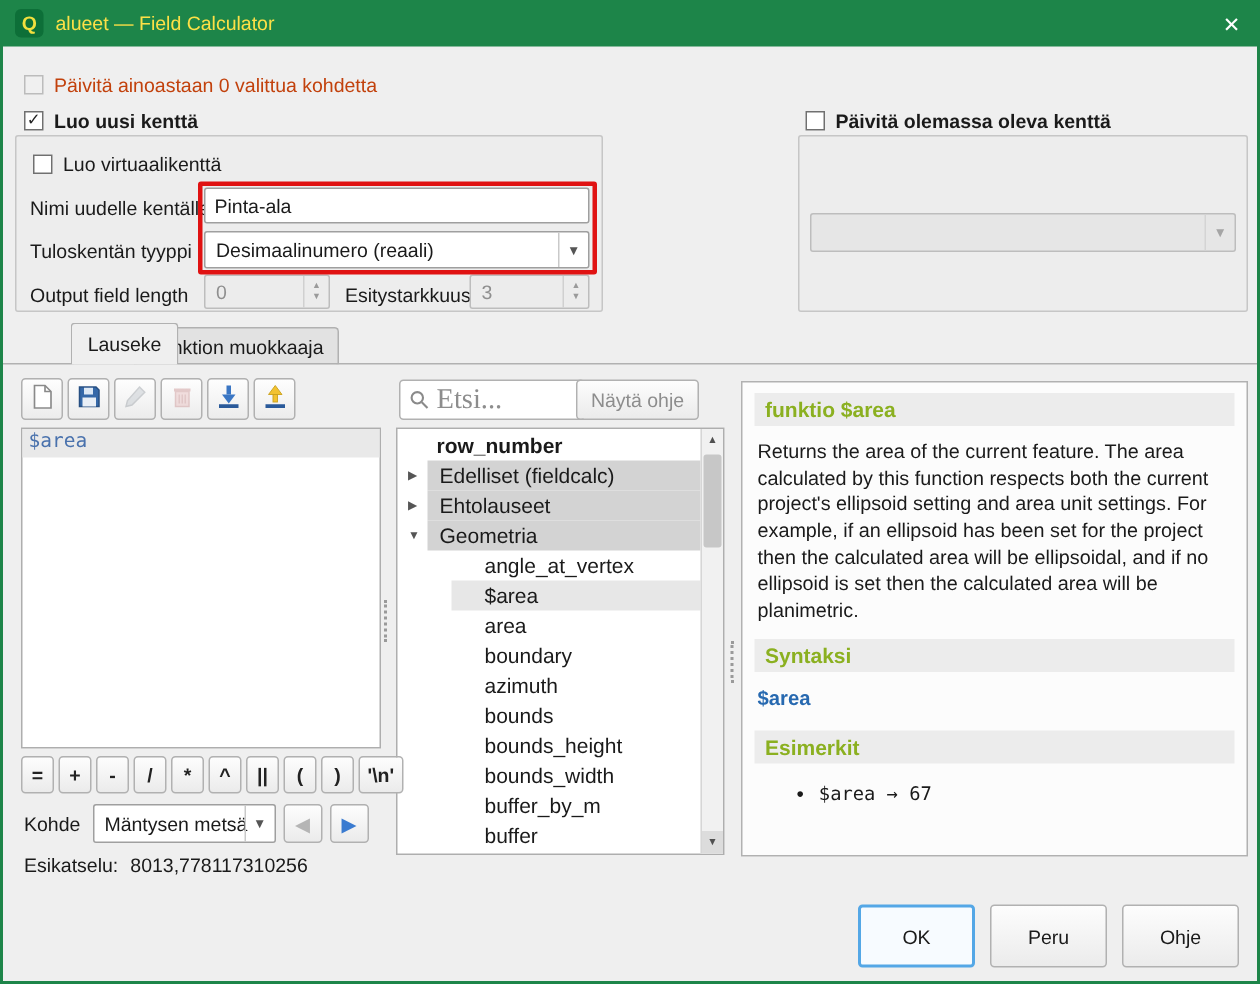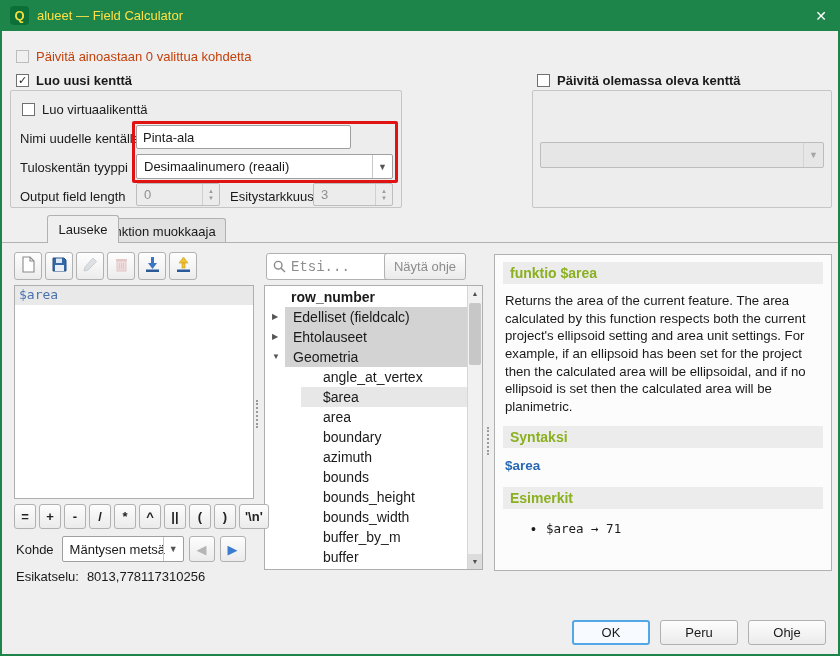--- a/index.html
+++ b/index.html
@@ -39,21 +39,21 @@
   .tab.active { background:#efefef; z-index:3; }
   .tab.inactive { background:#e2e2e2; }
   .pane-line { position:absolute; left:0; right:0; top:240px; border-top:1px solid #b1b1b1; z-index:1; }
 
   
   .toolbar { position:absolute; left:12px; top:250px; display:flex; gap:3px; }
   .tool-btn { width:28px; height:28px; border:1px solid #b1b1b1; border-radius:3px; background:linear-gradient(#fefefe,#ececec); display:flex; align-items:center; justify-content:center; }
   .tool-btn.disabled svg { opacity:.4; }
 
   .searchbox { position:absolute; left:264px; top:251px; width:124px; height:27px; background:#ffffff; border:1px solid #b1b1b1; border-radius:3px; display:flex; align-items:center; padding:0 6px; gap:5px; }
-  .searchbox input { border:none; outline:none; background:transparent; width:86px; font-family:Liberation Mono, monospace; font-size:14px; color:#333; }
+  .searchbox input { border:none; outline:none; background:transparent; width:86px; font-family:Liberation Serif, serif; font-size:19px; color:#333; }
   .searchbox input::placeholder { color:#8d8d8d; }
   .btn { border:1px solid #b1b1b1; border-radius:3px; background:linear-gradient(#fdfdfd,#ebebeb); display:flex; align-items:center; justify-content:center; font-size:13px; }
   .show-help-btn { position:absolute; left:382px; top:251px; width:82px; height:27px; color:#8d8d8d; }
 
   
   .editor { position:absolute; left:12px; top:283px; width:240px; height:214px; background:#ffffff; border:1px solid #aeaeae; font-family:"DejaVu Sans Mono", monospace; font-size:13px; }
   .editor .cur-line { height:19px; background:#e9e9e9; color:#4a72ad; padding:1px 4px; }
 
   
   .ftree { position:absolute; left:262px; top:283px; width:219px; height:285px; background:#ffffff; border:1px solid #aeaeae; }
@@ -89,21 +89,21 @@
   .feature-label { margin-right:8px; }
   .feature-combo { position:relative; width:122px; height:26px; background:#ffffff; border:1px solid #9f9f9f; border-radius:2px; display:flex; align-items:center; padding-left:7px; }
   .feature-combo .arrow-zone { position:absolute; right:0; top:0; bottom:0; width:20px; border-left:1px solid #c9c9c9; display:flex; align-items:center; justify-content:center; color:#555; font-size:9px; }
   .nav-btn { width:26px; height:26px; margin-left:5px; font-size:13px; }
   .nav-btn.prev { color:#b5b5b5; }
   .nav-btn.next { color:#3a7bd0; }
 
   .preview-row { position:absolute; left:14px; top:567px; font-size:13px; display:flex; gap:8px; }
 
   .dlg-buttons { position:absolute; right:12px; bottom:9px; display:flex; gap:10px; }
-  .dlg-btn { width:78px; height:25px; font-size:13px; }
+  .dlg-btn { width:78px; height:42px; font-size:13px; }
   .dlg-btn.ok { border:2px solid #54a7e6; background:#f7fbff; border-radius:3px; }
 </style>
 </head>
 <body>
 
 <div class="window">
 
   <div class="titlebar">
     <div class="qgis-logo">Q</div>
     <div class="title-text">alueet — Field Calculator</div>
@@ -121,21 +121,21 @@
   </div>
 
   <div class="groupbox" style="left:8px; top:88px; width:392px; height:118px;"></div>
 
   <div class="checkrow" style="left:20px; top:99px;">
     <span class="cb"></span>
     <span>Luo virtuaalikenttä</span>
   </div>
 
   <div style="position:absolute; left:18px; top:129px;">Nimi uudelle kentälle</div>
-  <div class="textinput" style="left:134px; top:123px; width:215px; height:24px;text-align:center;">Pinta-ala</div>
+  <div class="textinput" style="left:134px; top:123px; width:257px; height:24px;text-align:center;">Pinta-ala</div>
 
   <div style="position:absolute; left:18px; top:158px;">Tuloskentän tyyppi</div>
   <div class="combo" style="left:134px; top:152px; width:257px; height:25px;">
     <span>Desimaalinumero (reaali)</span>
     <span class="arrow-zone">▼</span>
   </div>
 
   <div class="annotation-rect" style="left:130px; top:119px; width:266px; height:62px;"></div>
 
   <div style="position:absolute; left:18px; top:187px;">Output field length</div>
@@ -311,21 +311,21 @@
   <div class="splitter" style="left:485px; top:425px;"></div>
 
   <div class="helppanel">
     <div class="help-band">funktio $area</div>
     <div class="help-desc">Returns the area of the current feature. The area calculated by this function respects both the current project's ellipsoid setting and area unit settings. For example, if an ellipsoid has been set for the project then the calculated area will be ellipsoidal, and if no ellipsoid is set then the calculated area will be planimetric.</div>
     <div class="help-band">Syntaksi</div>
     <div class="help-code">$area</div>
     <div class="help-band">Esimerkit</div>
     <div class="help-example">
       <span class="bullet">•</span>
-      <span>$area → 71</span>
+      <span>$area → 67</span>
     </div>
   </div>
 
   <div class="ops">
       <div class="btn op-btn">=</div>
       <div class="btn op-btn">+</div>
       <div class="btn op-btn">-</div>
       <div class="btn op-btn">/</div>
       <div class="btn op-btn">*</div>
       <div class="btn op-btn">^</div>

